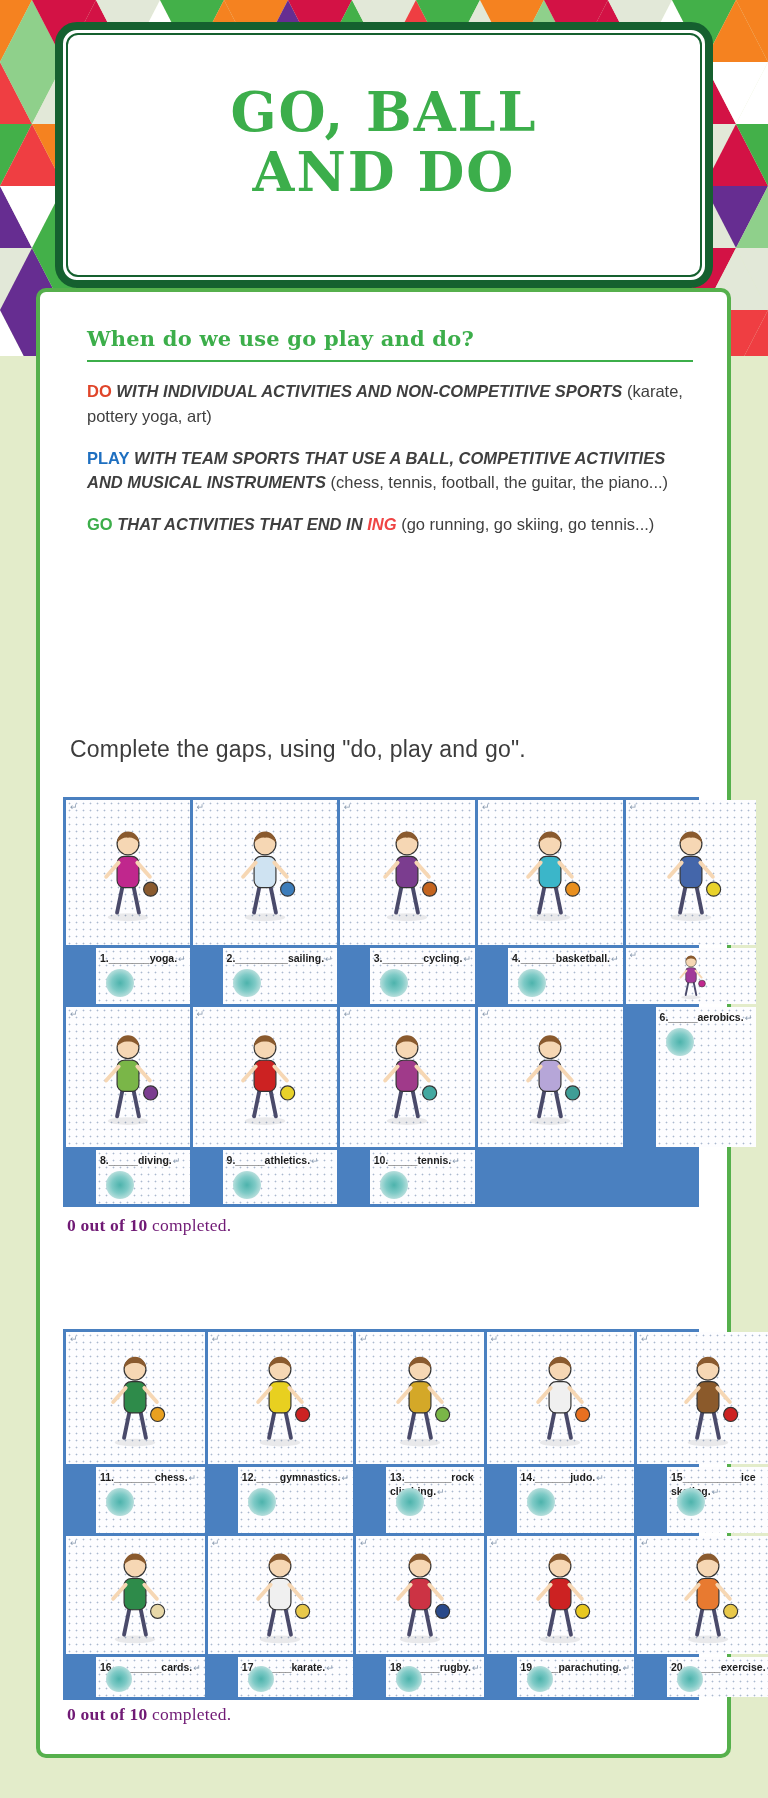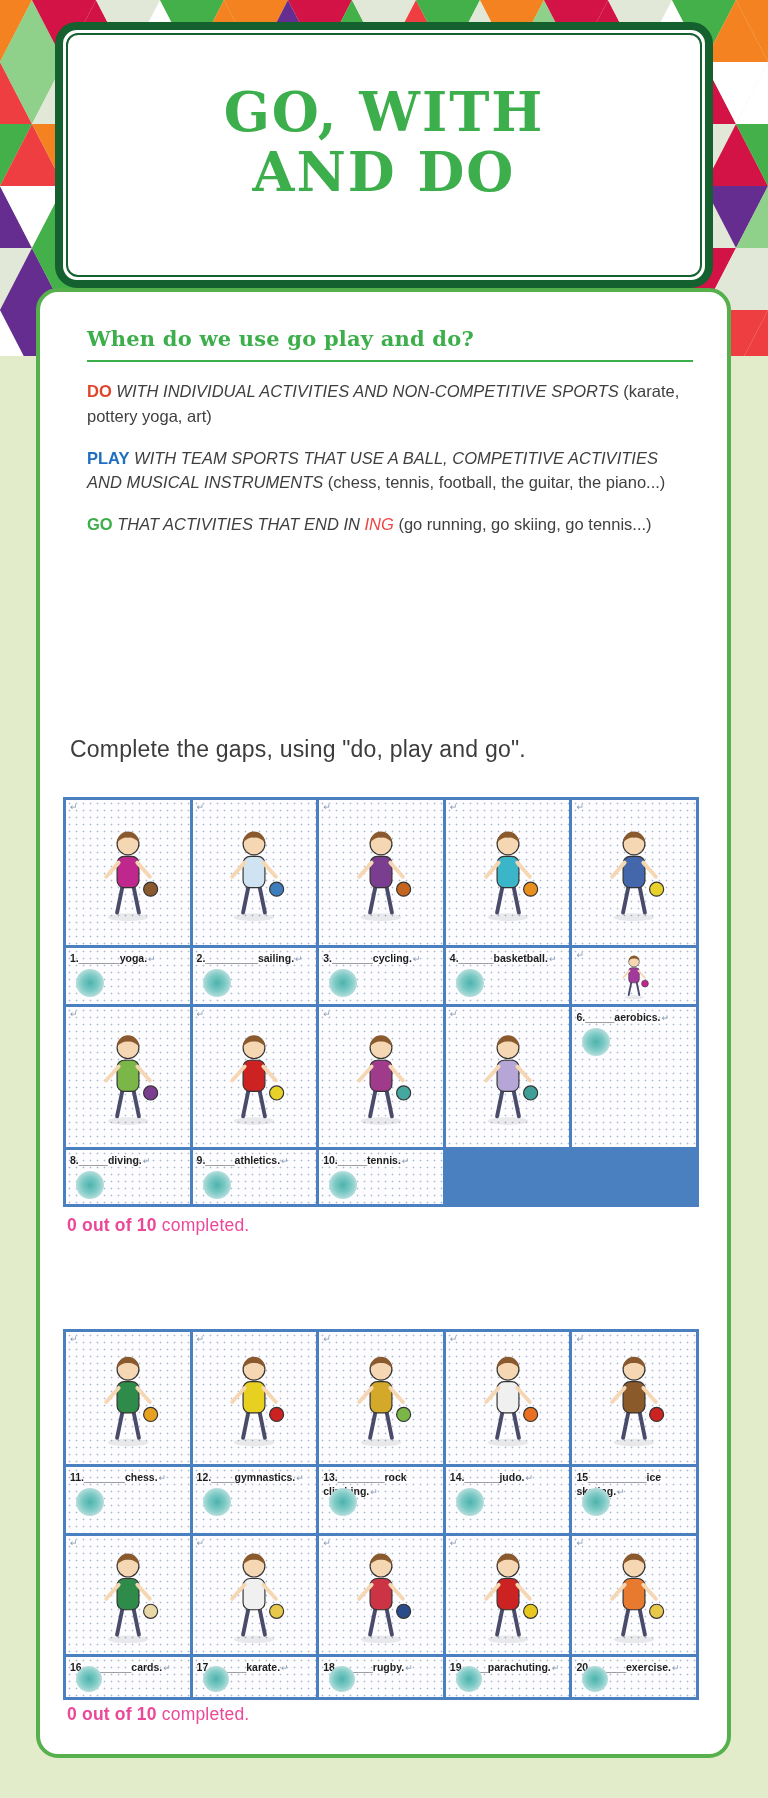--- a/index.html
+++ b/index.html
@@ -20,37 +20,37 @@
     position:absolute;inset:3px;border:2px solid #15602f;border-radius:12px;
   }
   .page-title{
     margin:52px auto 0;max-width:470px;text-align:center;
     font-family:"DejaVu Serif", serif;font-weight:bold;
     font-size:54px;line-height:1.12;letter-spacing:2px;color:#3cae4b;
   }
   
   .content-card{
     position:absolute;left:36px;top:288px;width:695px;height:1470px;
-    background:#ffffff;border:4px solid #56b04c;border-radius:22px;
+    background:#ffffff;border:4px solid #56b04c;border-radius:10px;
     z-index:2;box-sizing:border-box;
   }
   .rules{position:absolute;left:47px;top:34px;width:606px;}
   .rules h2{
     margin:0 0 6px 0;padding-bottom:9px;border-bottom:2px solid #3cae4a;
     font-family:"DejaVu Serif", serif;font-size:21px;color:#3cae4a;
     font-weight:bold;letter-spacing:0.2px;
   }
   .rules p{
     margin:17px 0 0 0;font-size:16.5px;line-height:1.5;color:#3f3f3f;
   }
   .rules .kw{font-weight:bold;font-style:normal;}
   .kw-do{color:#e0452a;}
   .kw-play{color:#1e6fc0;margin-top:24px;}
   .kw-go{color:#3cae4a;}
-  .rules i{font-style:italic;}
+  .rules i{font-style:italic;font-weight:bold;}
   .rules .ing{color:#ef4444;}
   .rules .ex{font-style:normal;}
   .task-instruction{
     position:absolute;left:30px;top:444px;width:640px;
     font-size:23px;color:#3c3c3c;letter-spacing:0.2px;
   }
   
   .wgrid{
     position:absolute;left:23px;width:636px;
     display:grid;grid-template-columns:repeat(5,1fr);
@@ -59,34 +59,34 @@
   }
   #grid1{top:505px;grid-template-rows:145px 56px 140px 54px;}
   #grid2{top:1037px;grid-template-rows:132px 66px 118px 40px;}
   .cell{
     background-color:#fdfdff;position:relative;overflow:hidden;
     background-image:radial-gradient(#aab8cf 0.8px, transparent 1.1px);
     background-size:7px 7px;
   }
   .cell.img{display:flex;align-items:center;justify-content:center;}
   .cell.img svg{height:88%;}
-  .cell.cap{overflow:visible;padding:3px 4px;}
+  .cell.cap{overflow:visible;padding:3px 4px;margin-left:30px;}
   .capline{
     display:block;font-size:10.5px;font-weight:bold;color:#1d1d1d;
     line-height:1.35;word-break:normal;
   }
   .ret{color:#8a9bb0;font-weight:normal;font-size:9px;margin-left:1px;}
   .ret.tl{position:absolute;left:3px;top:2px;}
   .blob{
     position:absolute;left:10px;top:21px;width:28px;height:28px;border-radius:50%;
     background:radial-gradient(circle,#4db3ac 0%,#7ecac6 42%,#b9dfdd 72%,rgba(185,223,221,0.12) 100%);
   }
   .cap.short .blob{top:9px;width:26px;height:26px;}
   .status{
-    position:absolute;left:27px;font-size:17.5px;color:#ec4899;letter-spacing:0.2px;
+    position:absolute;left:27px;font-size:17.5px;color:#701a75;letter-spacing:0.2px;font-family:Liberation Serif, serif;
   }
   #status1{top:923px;}
   #status2{top:1412px;}
   .status b{font-weight:bold;}
 </style>
 </head>
 <body>
 
 <svg class="banner" id="banner" width="768" height="356">
     <polygon points="-64,62 0,62 -32,0" fill="undefined"></polygon>
@@ -254,21 +254,21 @@
     <polygon points="672,372 736,372 704,310" fill="#43b049"></polygon>
     <polygon points="704,310 768,310 736,372" fill="#ef3e42"></polygon>
     <polygon points="736,372 800,372 768,310" fill="#ef3e42"></polygon>
     <polygon points="768,310 832,310 800,372" fill="#662d91"></polygon>
     <polygon points="800,372 864,372 832,310" fill="#e2e8d8"></polygon>
     <polygon points="832,310 896,310 864,372" fill="#ffffff"></polygon>
   </svg>
 
 <div class="header-card">
   <div class="pinstripe"></div>
-  <div class="page-title">GO, WITH AND DO</div>
+  <div class="page-title">GO, BALL AND DO</div>
 </div>
 
 <div class="content-card">
 
   <div class="rules">
     <h2>When do we use go play and do?</h2>
     <p>
       <span class="kw kw-do">DO</span>
       <i>WITH INDIVIDUAL ACTIVITIES AND NON-COMPETITIVE SPORTS</i>
       <span class="ex">(karate, pottery yoga, art)</span>

